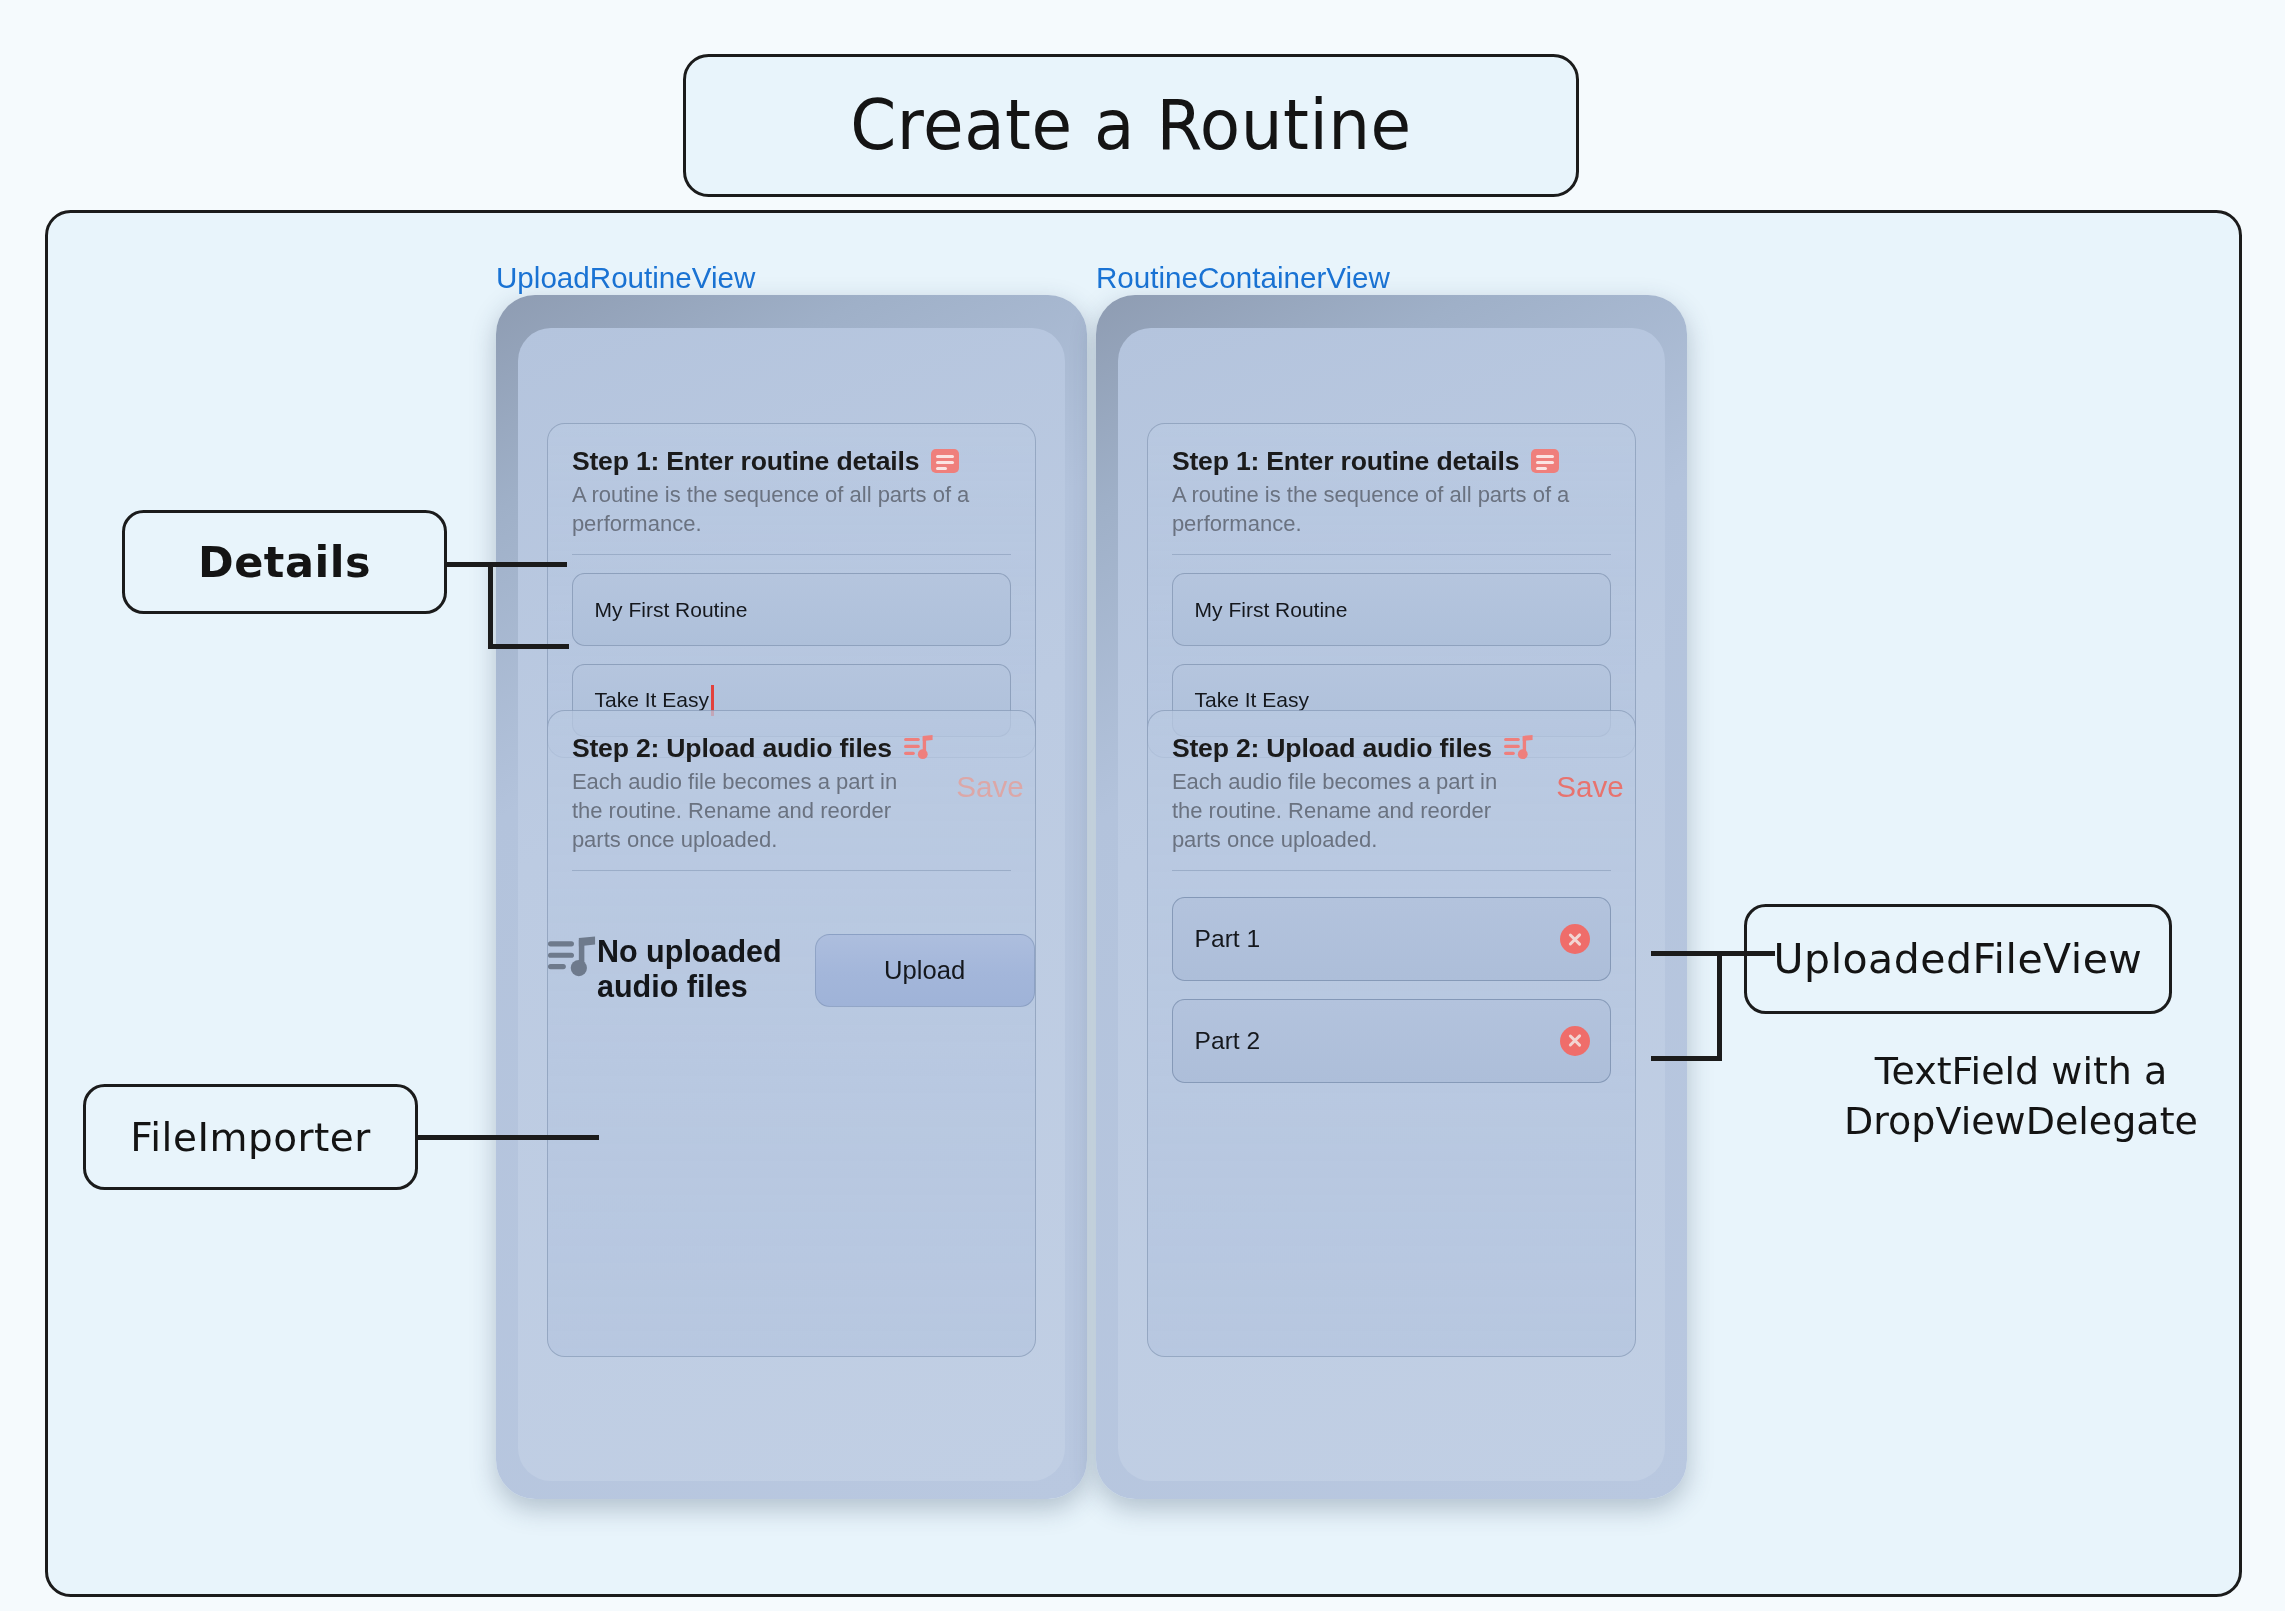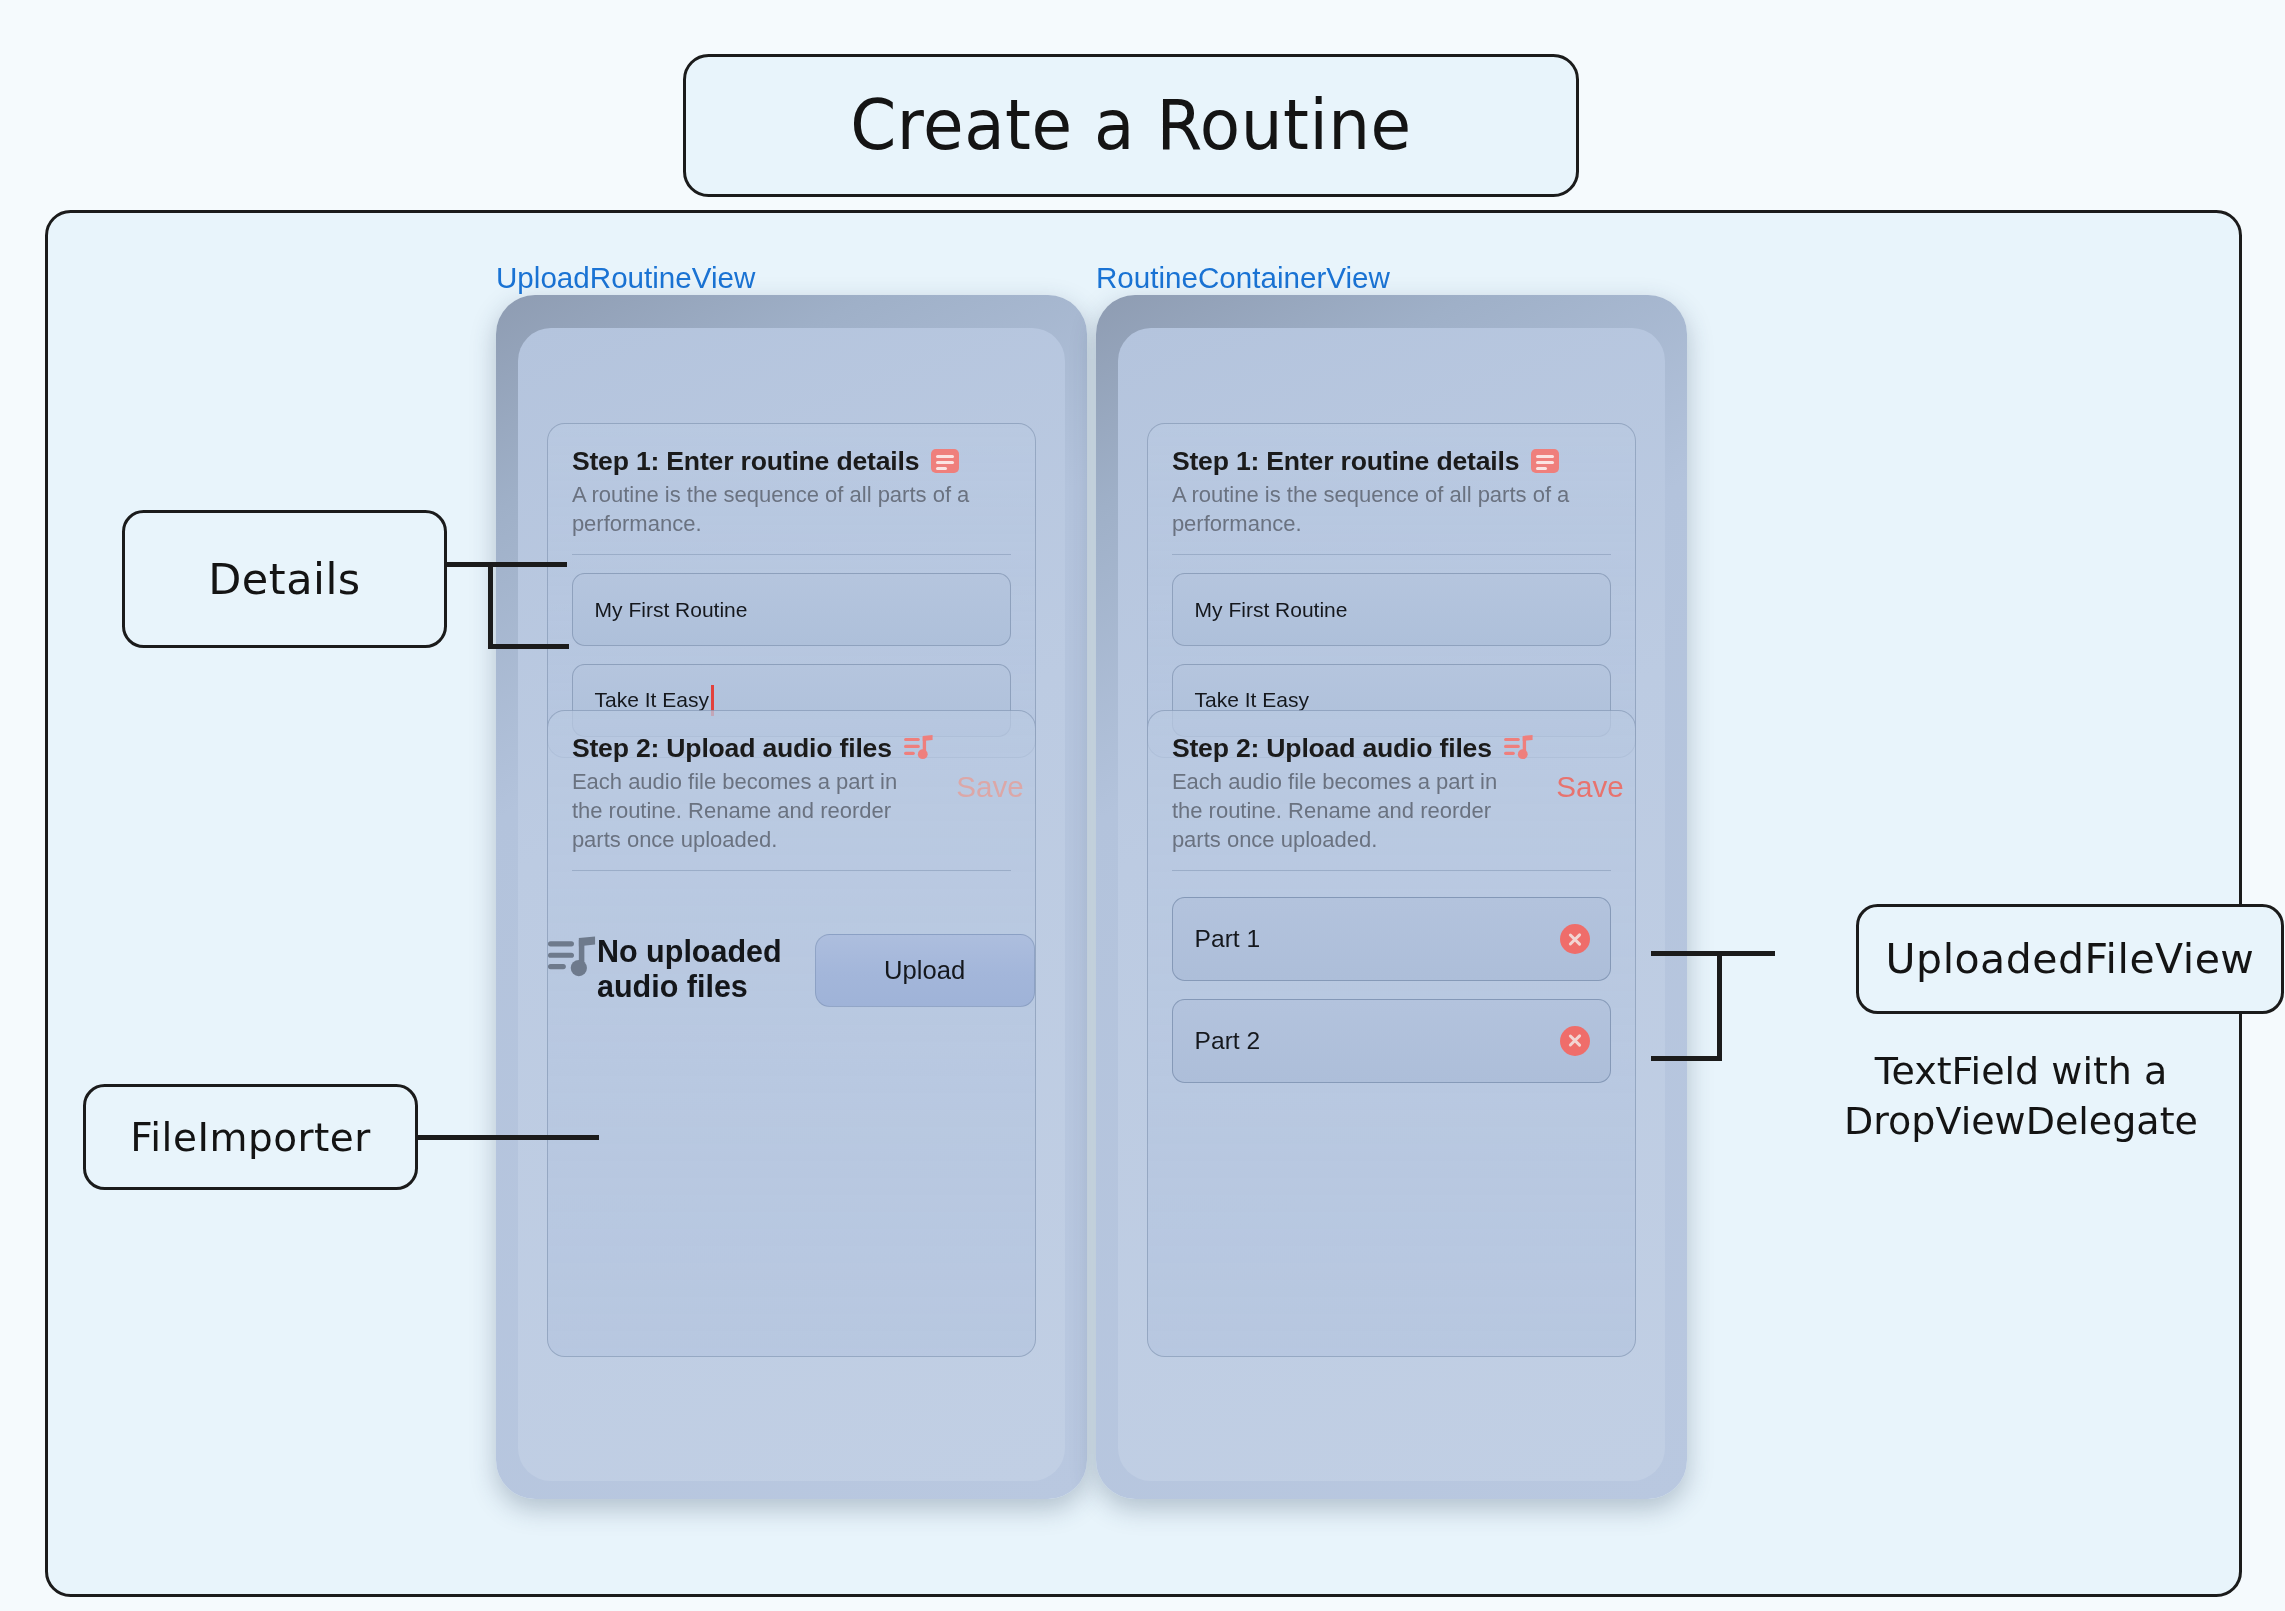--- a/index.html
+++ b/index.html
@@ -30,23 +30,23 @@
   .title-box span { transform: scaleY(1.06); }
 
   .canvas-frame {
     position: absolute;
     left: 45px; top: 210px; width: 2197px; height: 1387px;
     background: #e8f4fb;
     border: 3.9px solid #1b1b1b;
     border-radius: 25.6px;
   }
 
-  .label-details { left: 122px; top: 510px; width: 325px; height: 138px; font-size: 43px; }
+  .label-details { left: 122px; top: 510px; width: 325px; height: 104px; font-size: 43px; font-weight: bold; }
   .label-fileimporter { left: 83px; top: 1084px; width: 335px; height: 106px; font-size: 39px; }
-  .label-uploadedfileview { left: 1856px; top: 904px; width: 428px; height: 110px; font-size: 41px; }
+  .label-uploadedfileview { left: 1744px; top: 904px; width: 428px; height: 110px; font-size: 41px; }
 
   .free-note {
     position: absolute;
     left: 1834px; top: 1046px; width: 374px;
     font-family: "DejaVu Sans", sans-serif;
     font-size: 38px; line-height: 1.32;
     color: #141414; text-align: center;
   }
 
   

